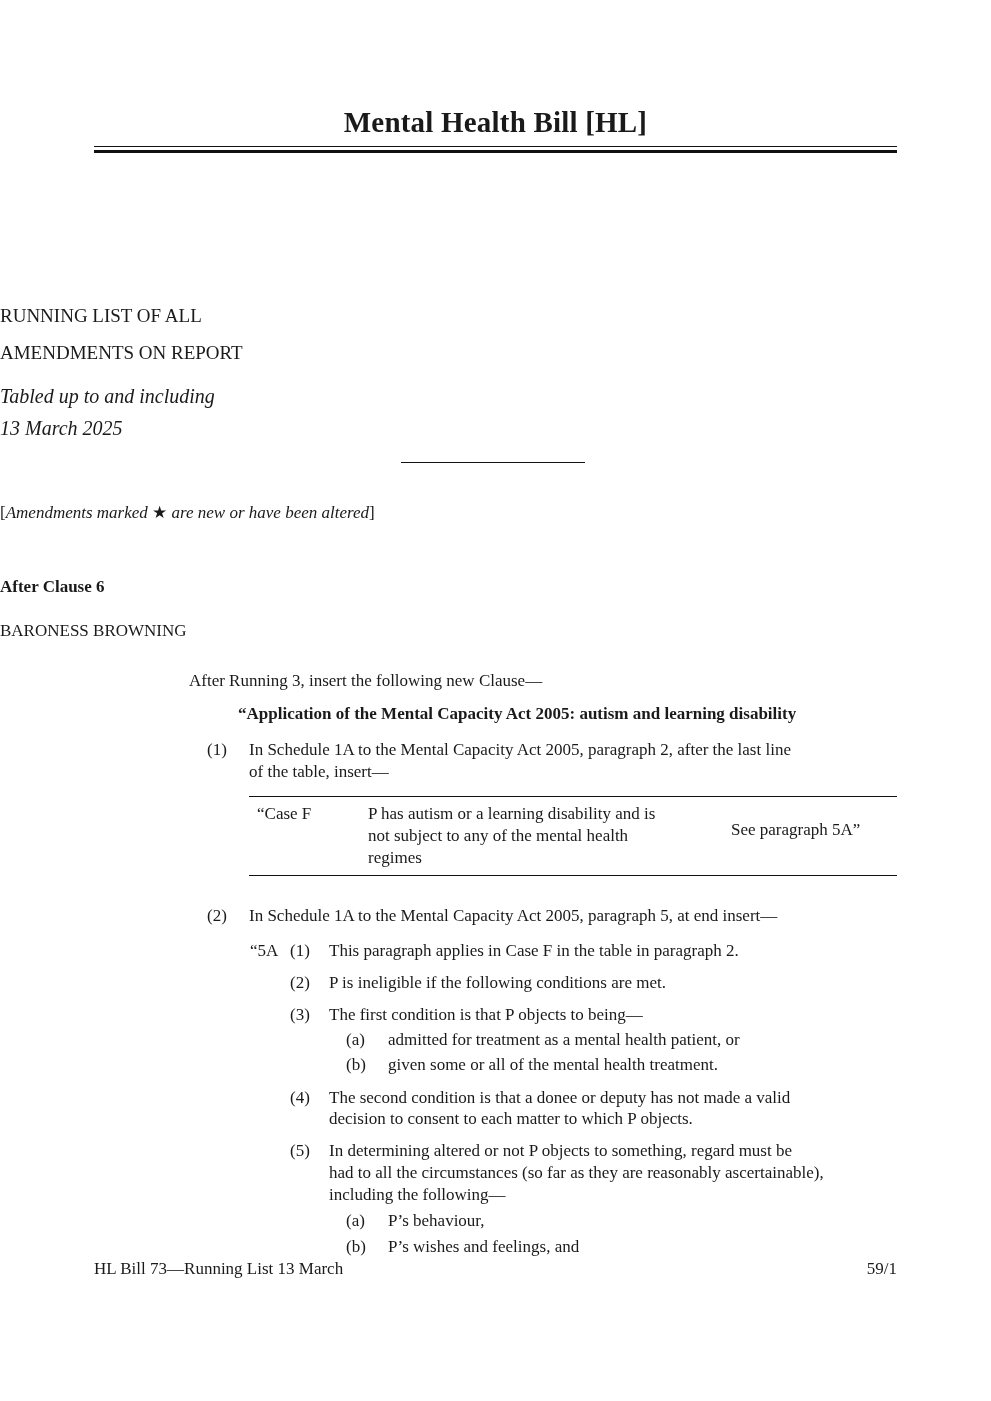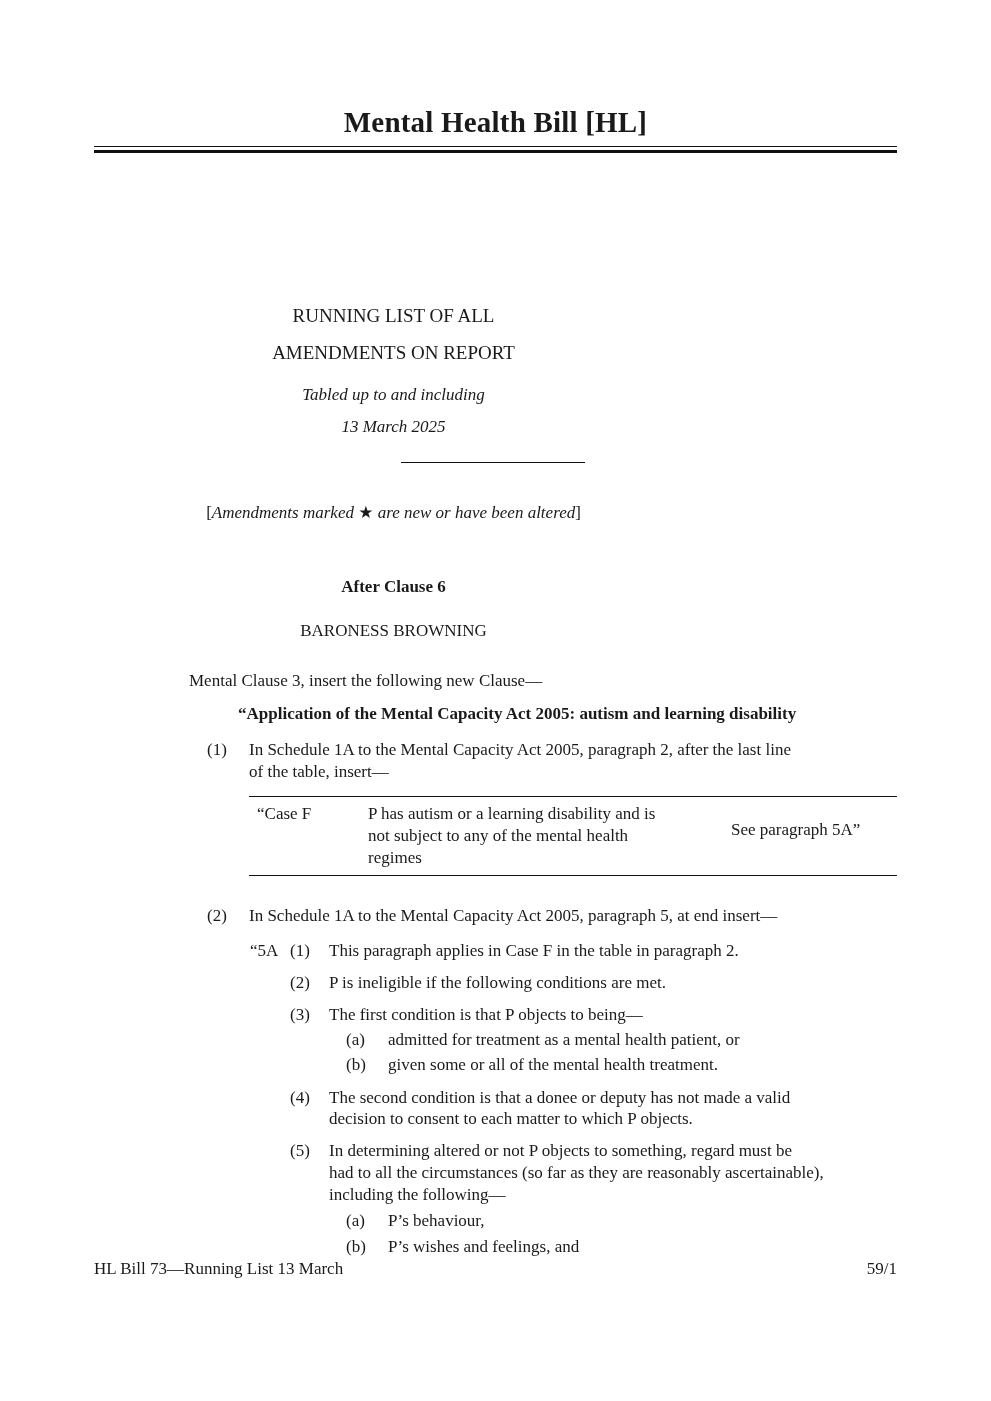--- a/index.html
+++ b/index.html
@@ -8,23 +8,23 @@
     font-family: "Liberation Serif", "DejaVu Serif", serif;
     color: #1a1a1a;
   }
   .abs { position: absolute; }
   .title {
     left: 94px; width: 803px; top: 106px; text-align: center;
     font-size: 29px; font-weight: bold; letter-spacing: 0.2px;
   }
   .rule-thin { left: 94px; width: 803px; top: 146px; height: 0; border-top: 1.5px solid #111; }
   .rule-thick { left: 94px; width: 803px; top: 150px; height: 0; border-top: 3px solid #111; }
-  .center { left: 0; width: 787px; text-align: center; }
+  .center { left: 0; width: 787px; }
   .cap { font-size: 19px; }
-  .ital { font-style: italic; font-size: 17px; }
+  .ital { font-style: italic; font-size: 20px; }
   .short-rule { left: 401px; width: 184px; top: 462px; border-top: 1px solid #111; }
   .note { font-size: 17px; }
   .note i { font-style: italic; }
   .bold17 { font-size: 17px; font-weight: bold; }
   .t17 { font-size: 17px; line-height: 22px; }
   .tbl-top { left: 249px; width: 648px; top: 796px; border-top: 1px solid #111; }
   .tbl-bot { left: 249px; width: 648px; top: 875px; border-top: 1px solid #111; }
 </style>
 </head>
 <body>
@@ -39,21 +39,21 @@
 <div class="abs center ital" style="top:417px;">13 March 2025</div>
 <div class="abs short-rule"></div>
 
 <div class="abs center note" style="top:502px;">
   <span>[</span><i>Amendments marked </i><span>★</span><i> are new or have been altered</i><span>]</span>
 </div>
 
 <div class="abs center bold17" style="top:577px;">After Clause 6</div>
 <div class="abs center t17" style="top:620px;">BARONESS BROWNING</div>
 
-<div class="abs t17" style="left:189px; top:670px;">Mental Clause 3, insert the following new Clause—</div>
+<div class="abs t17" style="left:189px; top:670px;">After Running 3, insert the following new Clause—</div>
 <div class="abs bold17" style="left:238px; top:704px;">“Application of the Mental Capacity Act 2005: autism and learning disability</div>
 
 <div class="abs t17" style="left:207px; top:739px;">(1)</div>
 <div class="abs t17" style="left:249px; top:739px;">In Schedule 1A to the Mental Capacity Act 2005, paragraph 2, after the last line</div>
 <div class="abs t17" style="left:249px; top:761px;">of the table, insert—</div>
 
 <div class="abs tbl-top"></div>
 <div class="abs t17" style="left:257px; top:803px;">“Case F</div>
 <div class="abs t17" style="left:368px; top:803px;">P has autism or a learning disability and is</div>
 <div class="abs t17" style="left:368px; top:825px;text-align:right;">not subject to any of the mental health</div>

